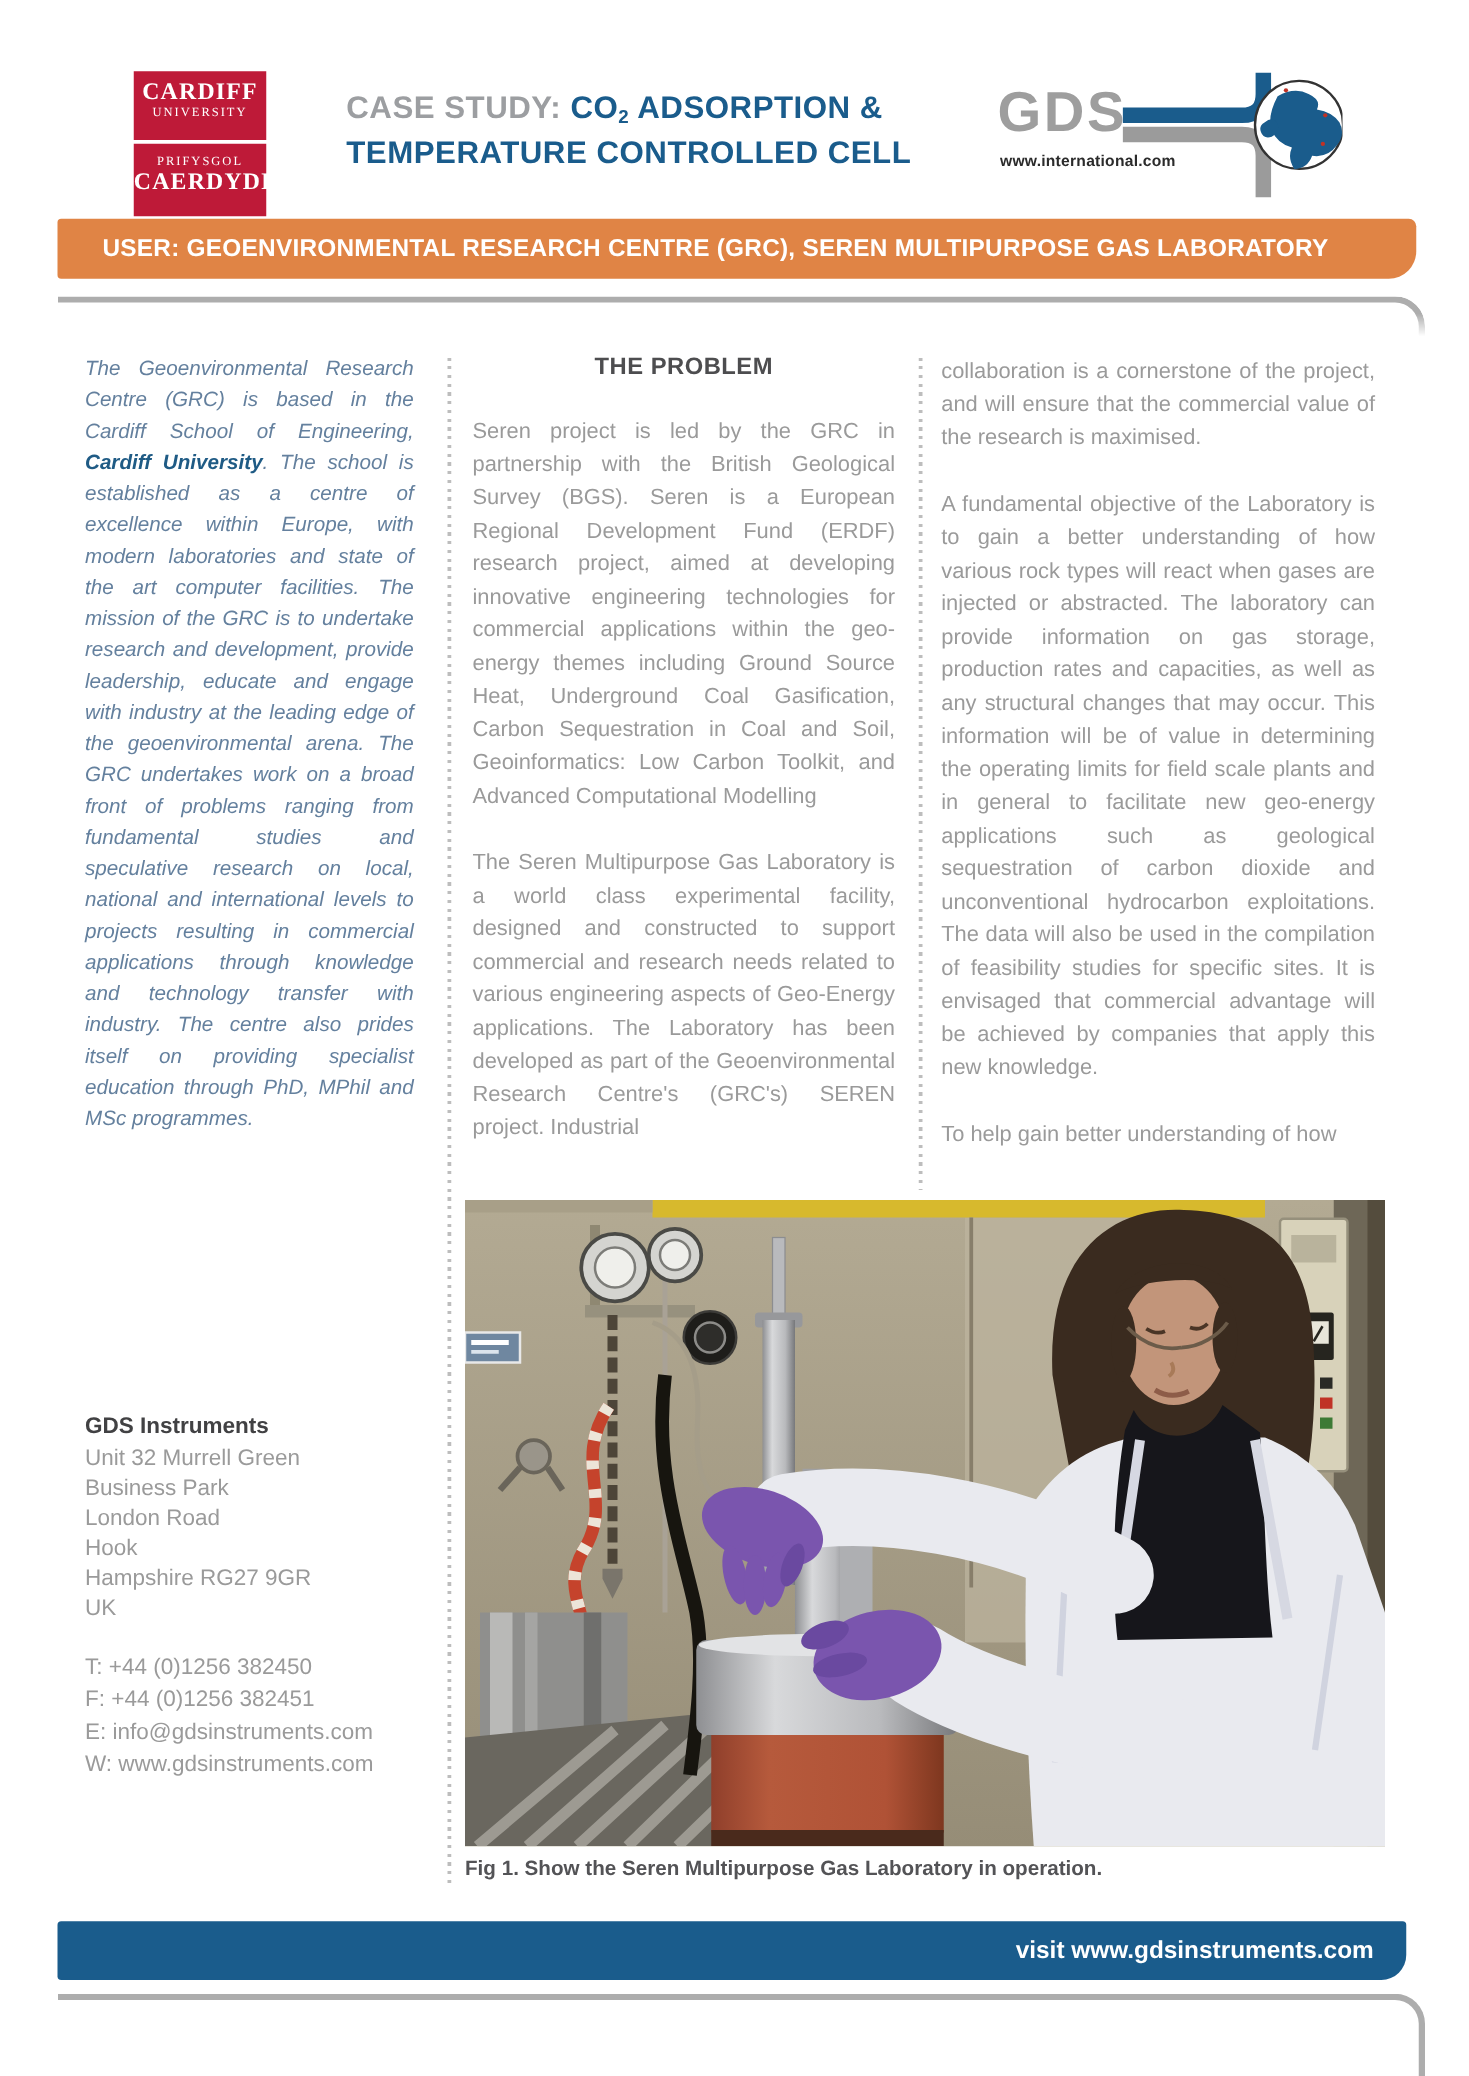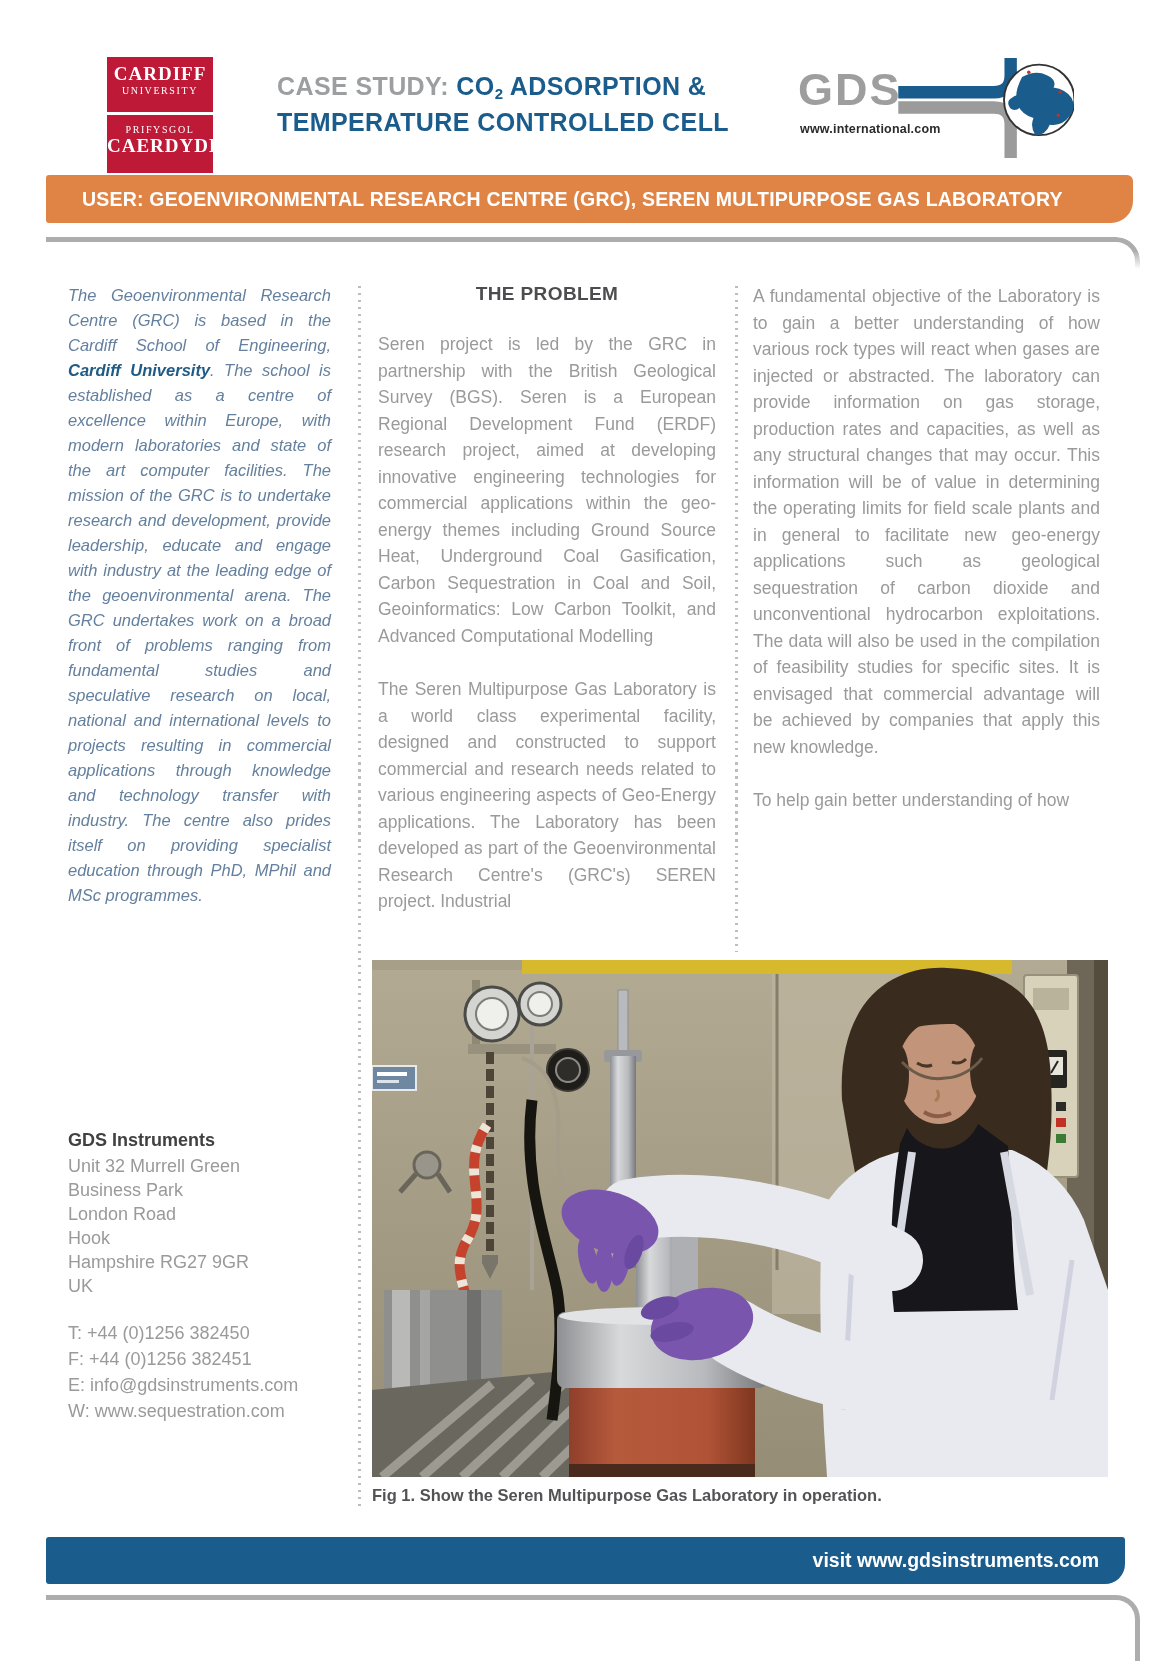--- a/index.html
+++ b/index.html
@@ -125,37 +125,38 @@
 <div class="abs sep sep1"></div>
 <div class="abs sep sep2"></div>
 
 <div class="abs col-mid">
   <h2 class="problem-heading">THE PROBLEM</h2>
   <p class="body-text">Seren project is led by the GRC in partnership with the British Geological Survey (BGS). Seren is a European Regional Development Fund (ERDF) research project, aimed at developing innovative engineering technologies for commercial applications within the geo-energy themes including Ground Source Heat, Underground Coal Gasification, Carbon Sequestration in Coal and Soil, Geoinformatics: Low Carbon Toolkit, and Advanced Computational Modelling</p>
   <p class="body-text">The Seren Multipurpose Gas Laboratory is a world class experimental facility, designed and constructed to support commercial and research needs related to various engineering aspects of Geo-Energy applications. The Laboratory has been developed as part of the Geoenvironmental Research Centre's (GRC's) SEREN project. Industrial</p>
 </div>
 
 <div class="abs col-right">
+  <p class="body-text">collaboration is a cornerstone of the project, and will ensure that the commercial value of the research is maximised.</p>
   <p class="body-text">A fundamental objective of the Laboratory is to gain a better understanding of how various rock types will react when gases are injected or abstracted. The laboratory can provide information on gas storage, production rates and capacities, as well as any structural changes that may occur. This information will be of value in determining the operating limits for field scale plants and in general to facilitate new geo-energy applications such as geological sequestration of carbon dioxide and unconventional hydrocarbon exploitations. The data will also be used in the compilation of feasibility studies for specific sites. It is envisaged that commercial advantage will be achieved by companies that apply this new knowledge.</p>
   <p class="body-text">To help gain better understanding of how</p>
 </div>
 
 <div class="abs contact">
   <div class="company">GDS Instruments</div>
   <div>Unit 32 Murrell Green</div>
   <div>Business Park</div>
   <div>London Road</div>
   <div>Hook</div>
   <div>Hampshire RG27 9GR</div>
   <div>UK</div>
   <div class="contact-gap"></div>
   <div class="contact-line">T: +44 (0)1256 382450</div>
   <div class="contact-line">F: +44 (0)1256 382451</div>
   <div class="contact-line">E: info@gdsinstruments.com</div>
-  <div class="contact-line">W: www.sequestration.com</div>
+  <div class="contact-line">W: www.gdsinstruments.com</div>
 </div>
 
 <div class="abs photo">
 <svg width="736" height="517" viewBox="0 0 736 517">
   <defs>
     <linearGradient id="wall" x1="0" y1="0" x2="0" y2="1">
       <stop offset="0" stop-color="#b3aa93"></stop>
           <stop offset="1" stop-color="#968d77"></stop>
     </linearGradient>
     <linearGradient id="steel" x1="0" y1="0" x2="1" y2="0">

